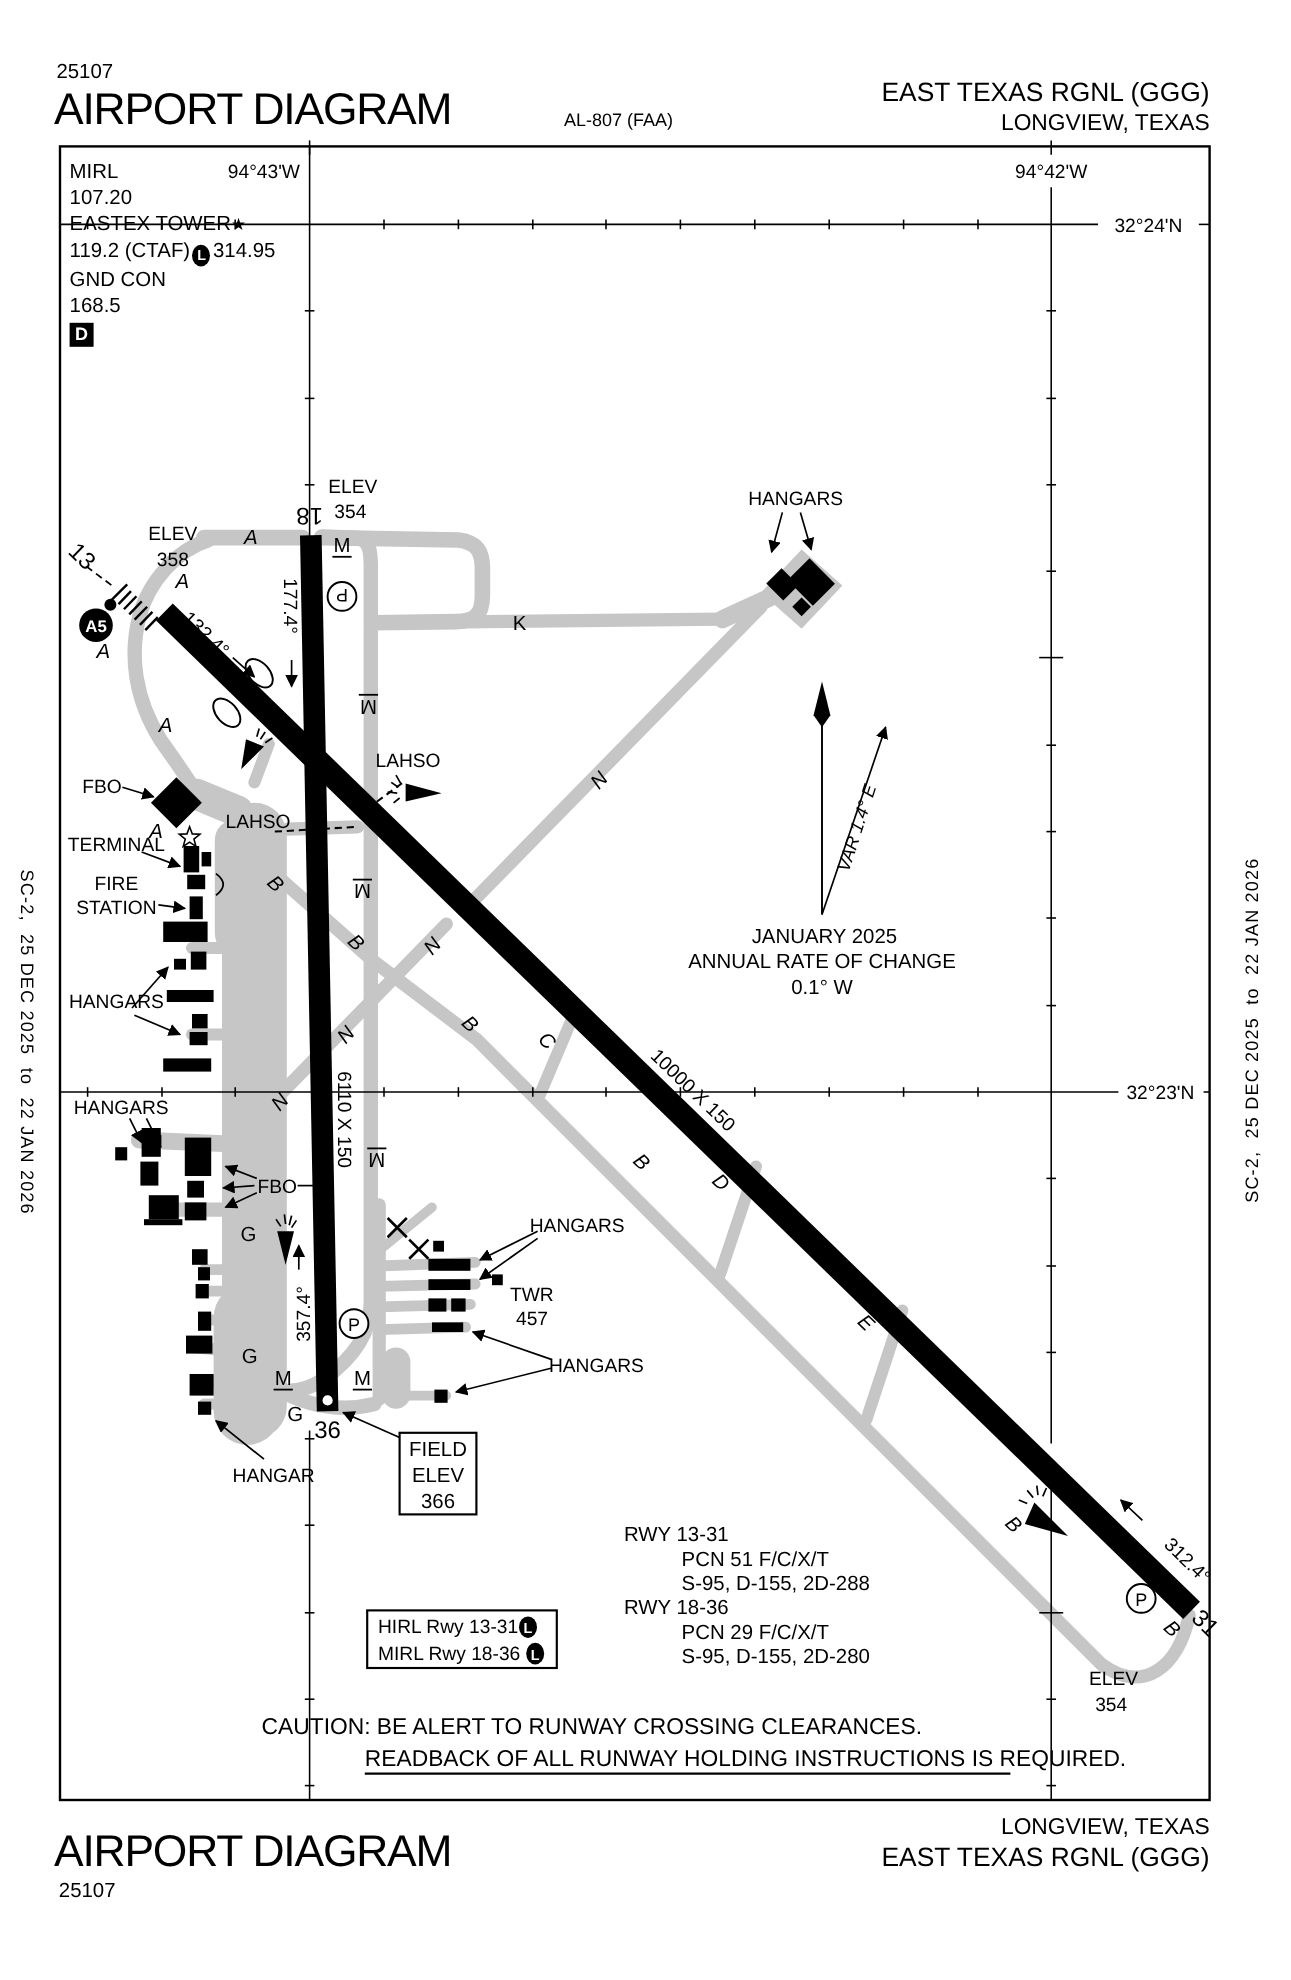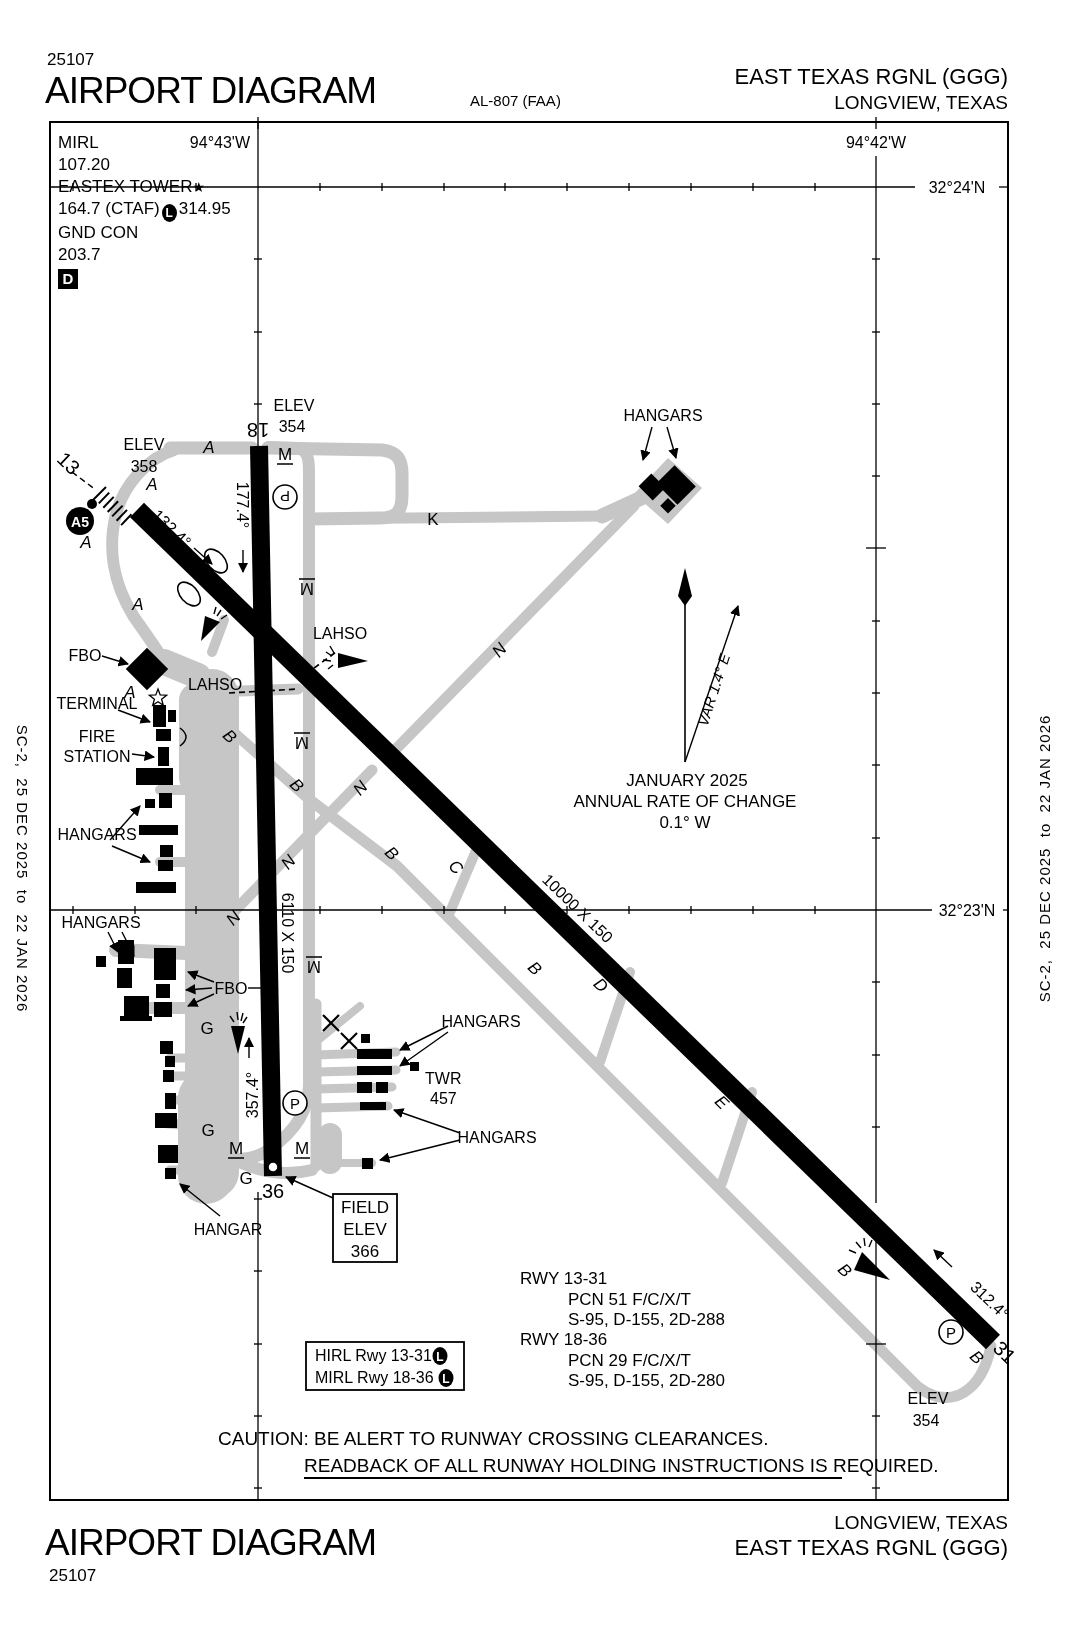--- a/index.html
+++ b/index.html
@@ -25,23 +25,23 @@
   <div class="abs" style="right:68px;top:64px;font-size:22px;text-align:right">EAST TEXAS RGNL (GGG)</div>
   <div class="abs" style="right:68px;top:92px;font-size:19px;text-align:right">LONGVIEW, TEXAS</div>
 
   <div class="abs vert" style="left:-248px;top:860px;width:540px;text-align:center;transform:rotate(90deg)">SC-2,  25 DEC 2025  to  22 JAN 2026</div>
   <div class="abs vert" style="left:774px;top:850px;width:540px;text-align:center;transform:rotate(-90deg)">SC-2,  25 DEC 2025  to  22 JAN 2026</div>
 
   <div class="abs" style="left:58px;top:132px;font-size:17px;line-height:22px">
     <div>MIRL</div>
     <div>107.20</div>
     <div><span>EASTEX TOWER</span><span style="font-size:14px">★</span></div>
-    <div><span>164.7 (CTAF)</span><span class="pcl">L</span><span>314.95</span></div>
+    <div><span>119.2 (CTAF)</span><span class="pcl">L</span><span>314.95</span></div>
     <div>GND CON</div>
-    <div>203.7</div>
+    <div>168.5</div>
     <div class="dbox">D</div>
   </div>
 
   <svg class="abs" style="left:0;top:0" width="1076" height="1650" viewBox="0 0 1076 1650">
     <defs>
       <marker id="ah" viewBox="0 0 10 10" refX="9" refY="5" markerWidth="7.5" markerHeight="7.5" orient="auto-start-reverse">
         <path d="M0,0 L10,5 L0,10 z" fill="#000"></path>
       </marker>
     </defs>
 

